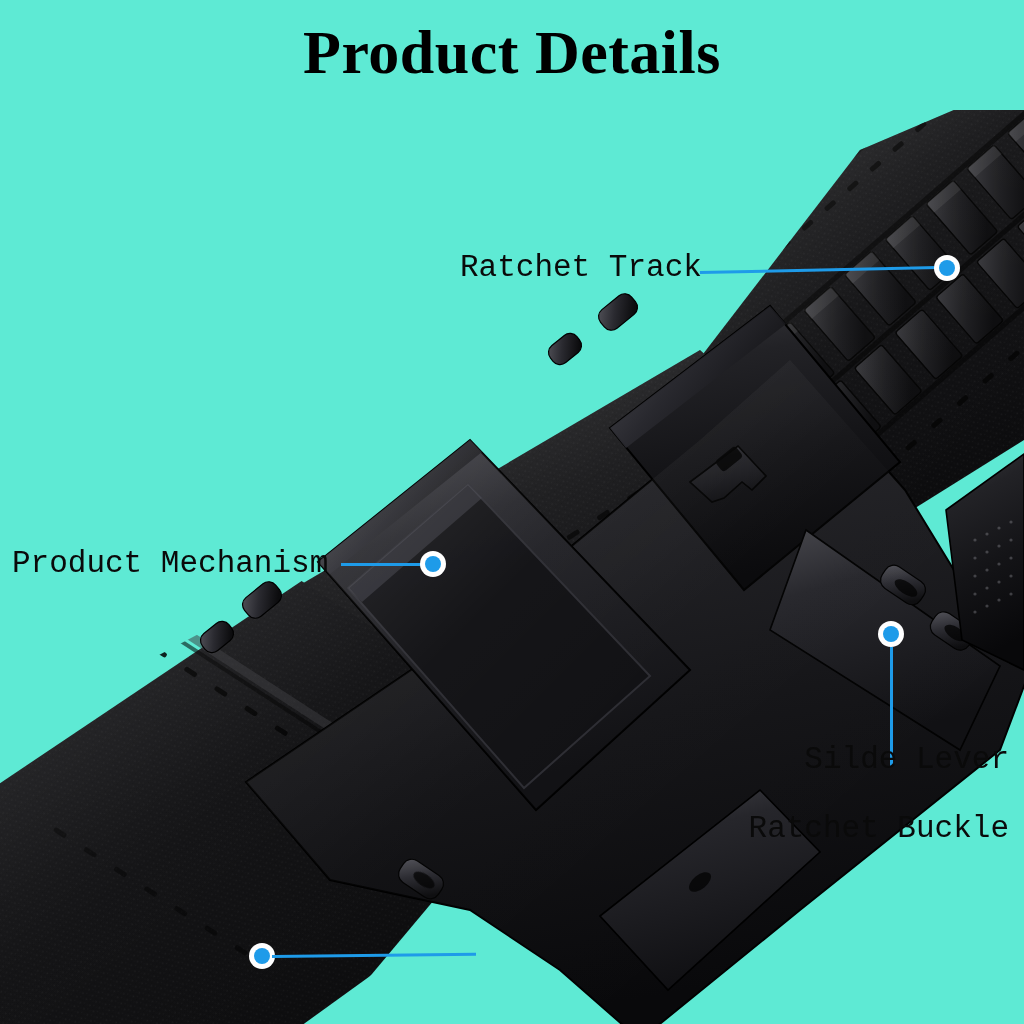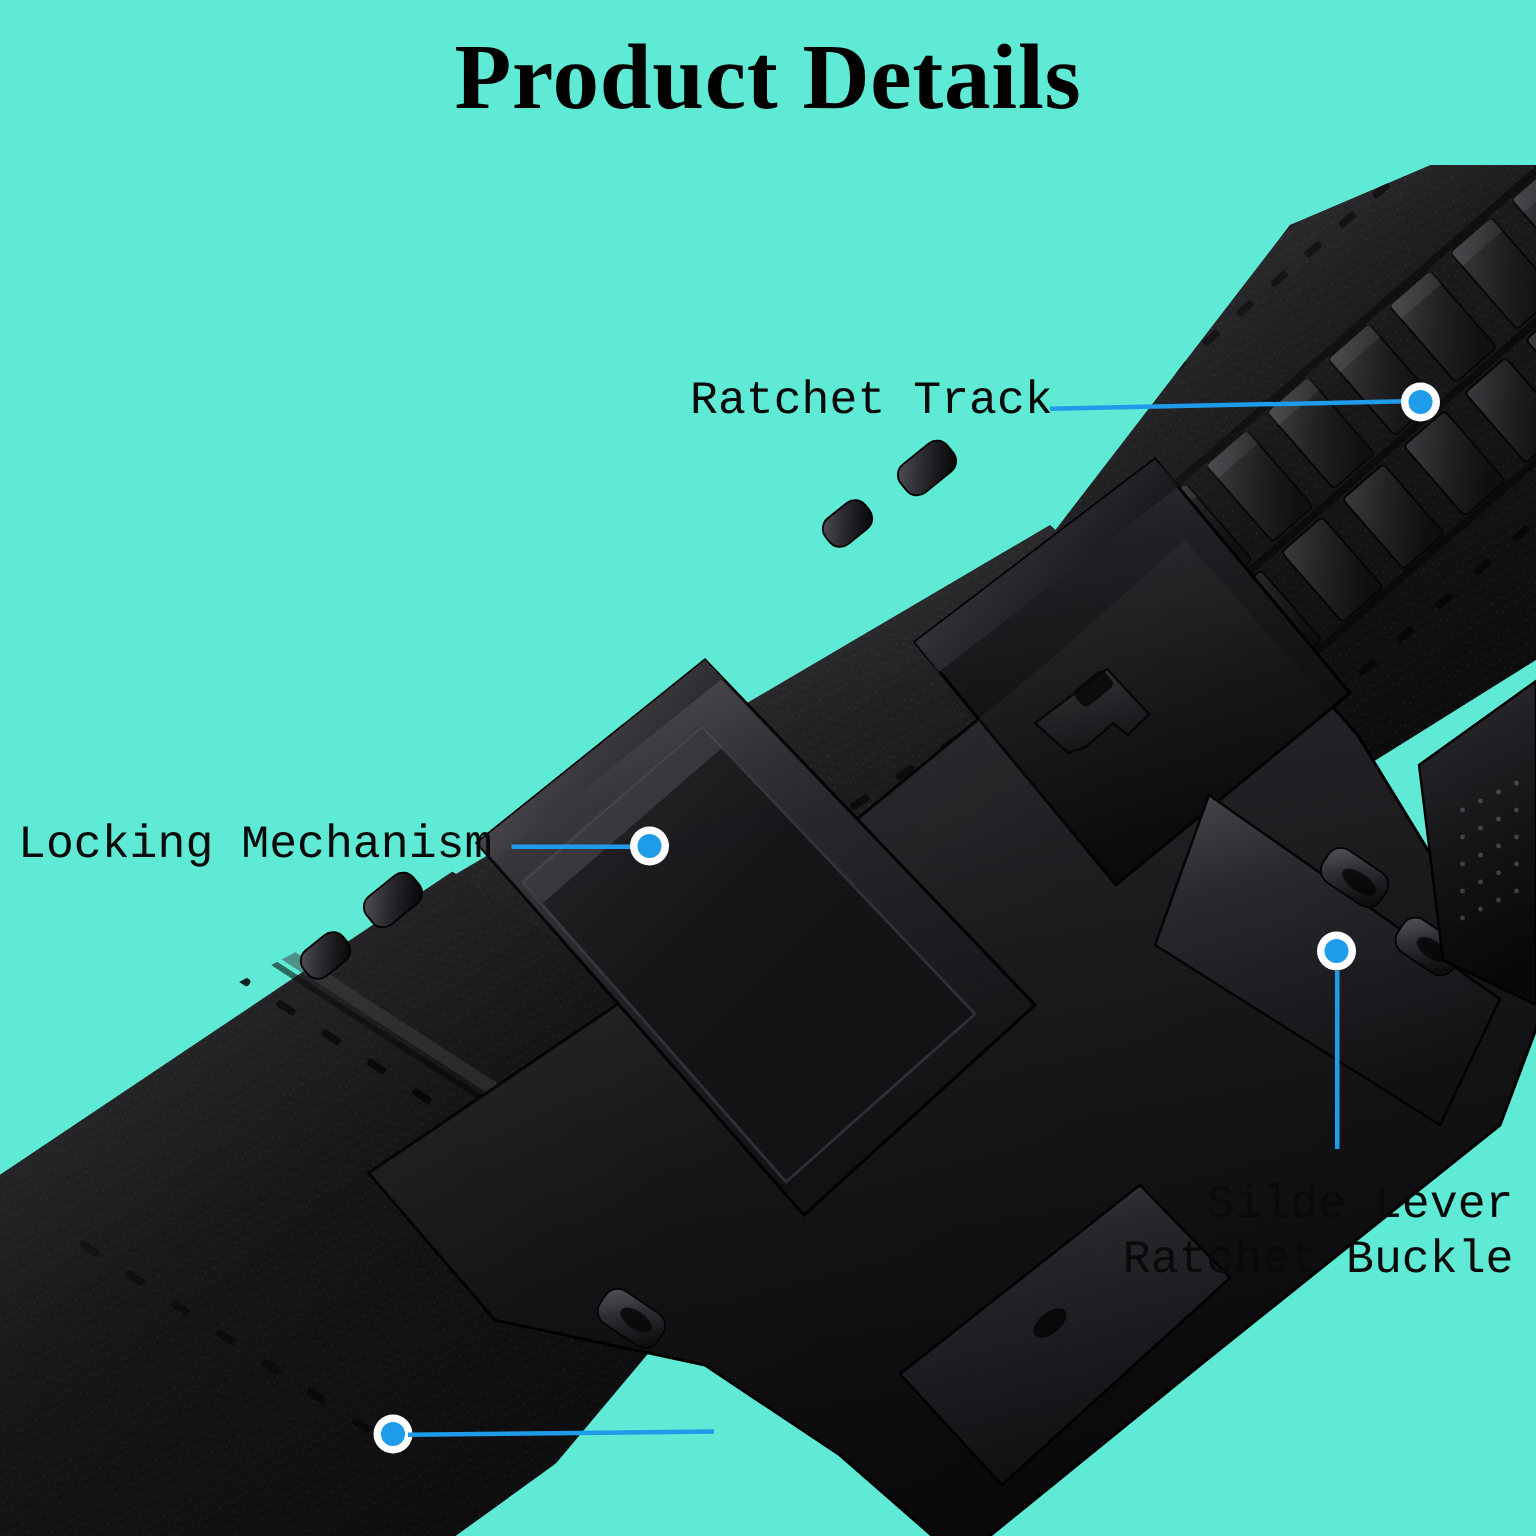--- a/index.html
+++ b/index.html
@@ -427,31 +427,31 @@
       </g>
     </svg>
   </div>
 
   <div class="callout-label" style="left:460px; top:251px;">Ratchet Track</div>
   <div class="leader" style="left:700px; top:271px; width:238px; height:3px; transform:rotate(-1.2deg);"></div>
   <div class="callout-dot" style="left:934px; top:255px;">
       <i></i>
     </div>
 
-  <div class="callout-label" style="left:12px; top:547px;">Locking Mechanism</div>
+  <div class="callout-label" style="left:12px; top:547px;">Product Mechanism</div>
   <div class="leader" style="left:341px; top:563px; width:84px; height:3px;"></div>
   <div class="callout-dot" style="left:420px; top:551px;">
       <i></i>
     </div>
 
   <div class="callout-dot" style="left:878px; top:621px;">
       <i></i>
     </div>
   <div class="leader" style="left:890px; top:647px; width:3px; height:119px;"></div>
-  <div class="callout-label two-line" style="left:0; top:787px; width:1009px; text-align:right;">Silde Lever</div>
-  <div class="callout-label two-line" style="left:0; top:812px; width:1009px; text-align:right;margin-top:12px;">Ratchet Buckle</div>
+  <div class="callout-label two-line" style="left:0; top:743px; width:1009px; text-align:right;">Silde Lever</div>
+  <div class="callout-label two-line" style="left:0; top:812px; width:1009px; text-align:right;">Ratchet Buckle</div>
 
   <div class="callout-dot" style="left:249px; top:943px;">
       <i></i>
     </div>
   <div class="leader" style="left:272px; top:955px; width:204px; height:3px; transform:rotate(-0.6deg);"></div>
 
 </div>
 
 </body></html>

